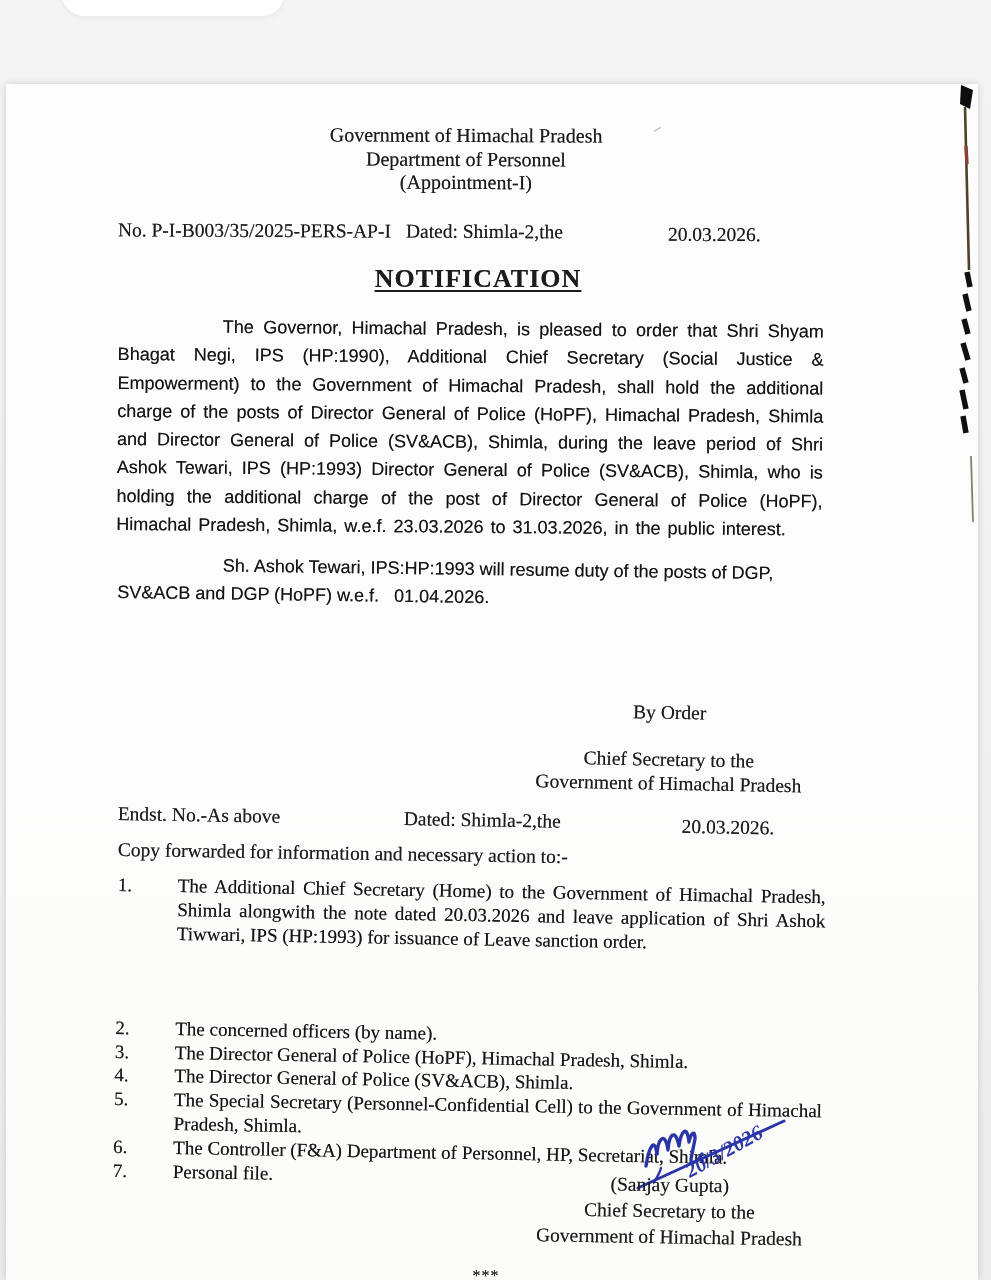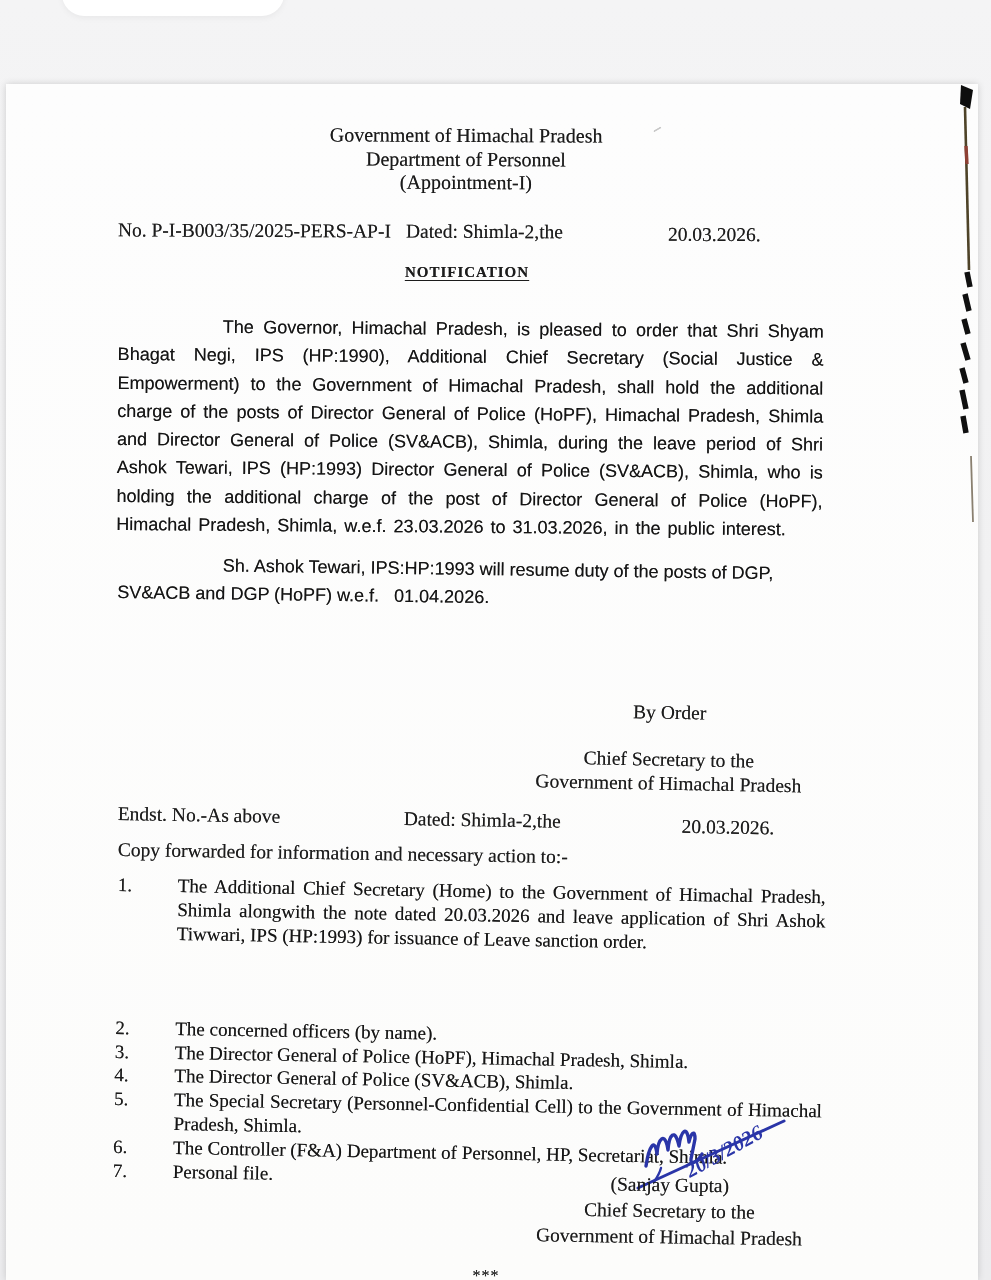--- a/index.html
+++ b/index.html
@@ -32,22 +32,22 @@
   .faint-mark{
     left:648px;top:44px;width:9px;height:5px;
     border-top:2px solid #c8c8c8;transform:rotate(-30deg);border-radius:2px;
   }
   .ref-line{left:0;top:137px;width:972px;font-size:19.5px;transform:rotate(0.25deg);}
   .ref-no{position:absolute;left:112px;top:0;}
   .ref-dated{position:absolute;left:400px;top:0;}
   .ref-date{position:absolute;left:662px;top:2px;}
 
   .notif-heading{
-    left:3px;top:180px;width:916px;text-align:center;
-    font-size:15px;font-weight:bold;letter-spacing:1px;
+    left:14px;top:180px;width:916px;text-align:center;
+    font-size:26px;font-weight:bold;letter-spacing:1px;
     text-decoration:underline;text-underline-offset:3px;
   }
 
   .para1{
     left:112px;top:228px;width:706px;
     font-size:18px;line-height:28.3px;word-spacing:2px;
     text-align:justify;text-indent:105px;color:#141414;
     transform:rotate(0.45deg);transform-origin:left top;
   }
   .para2{

